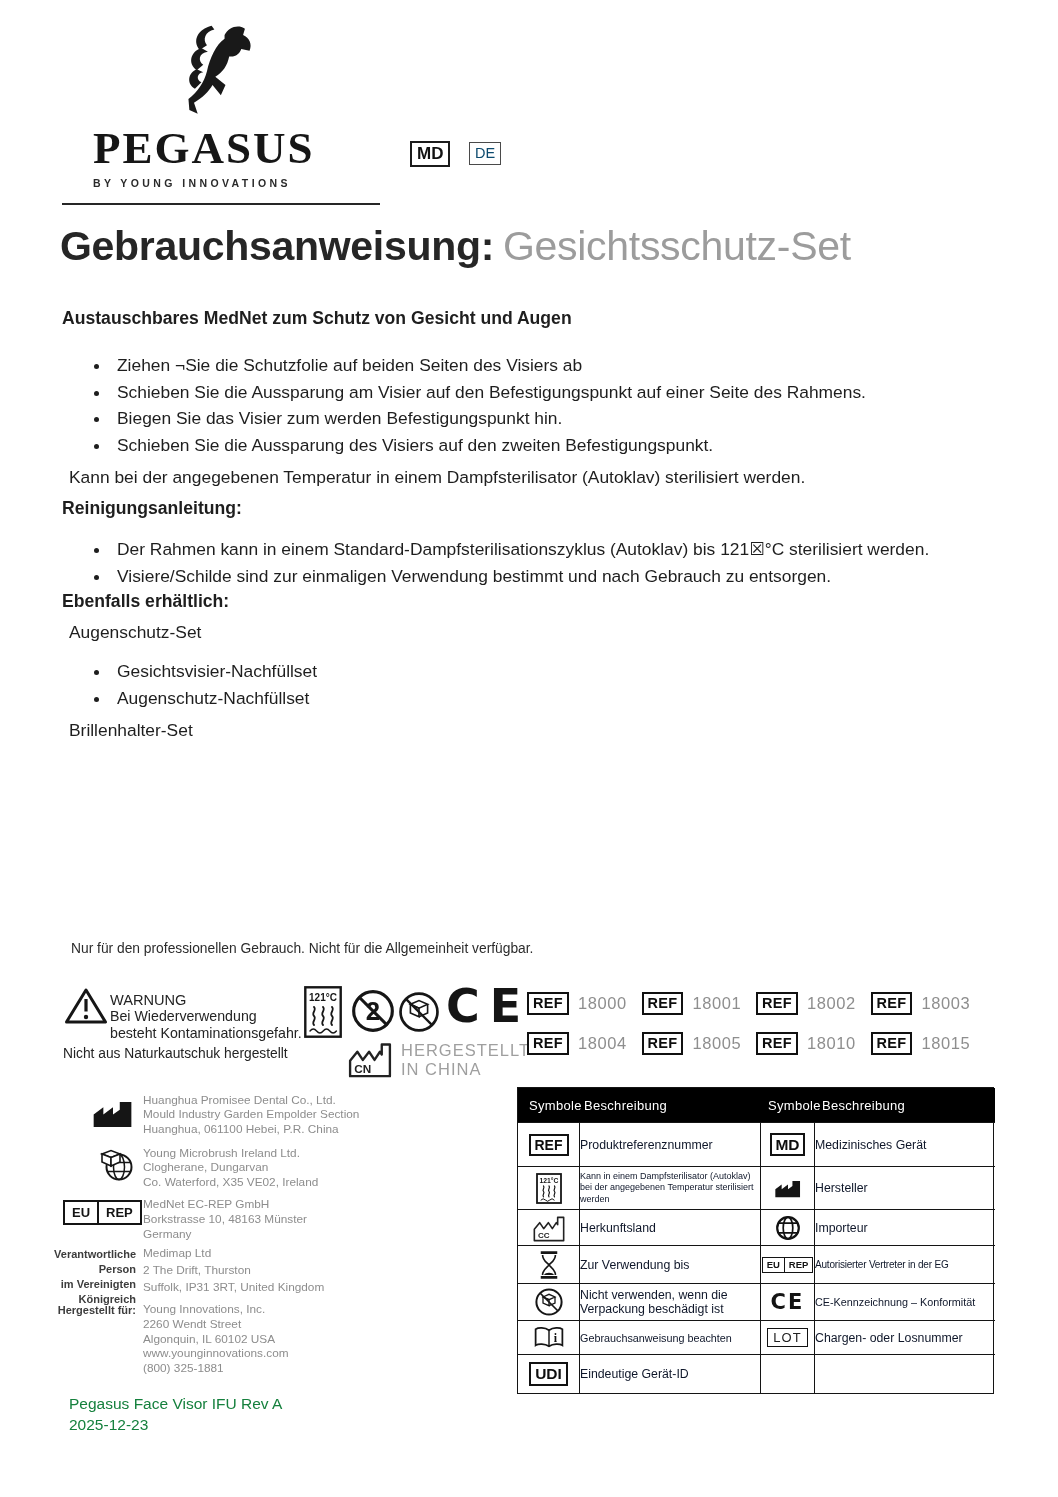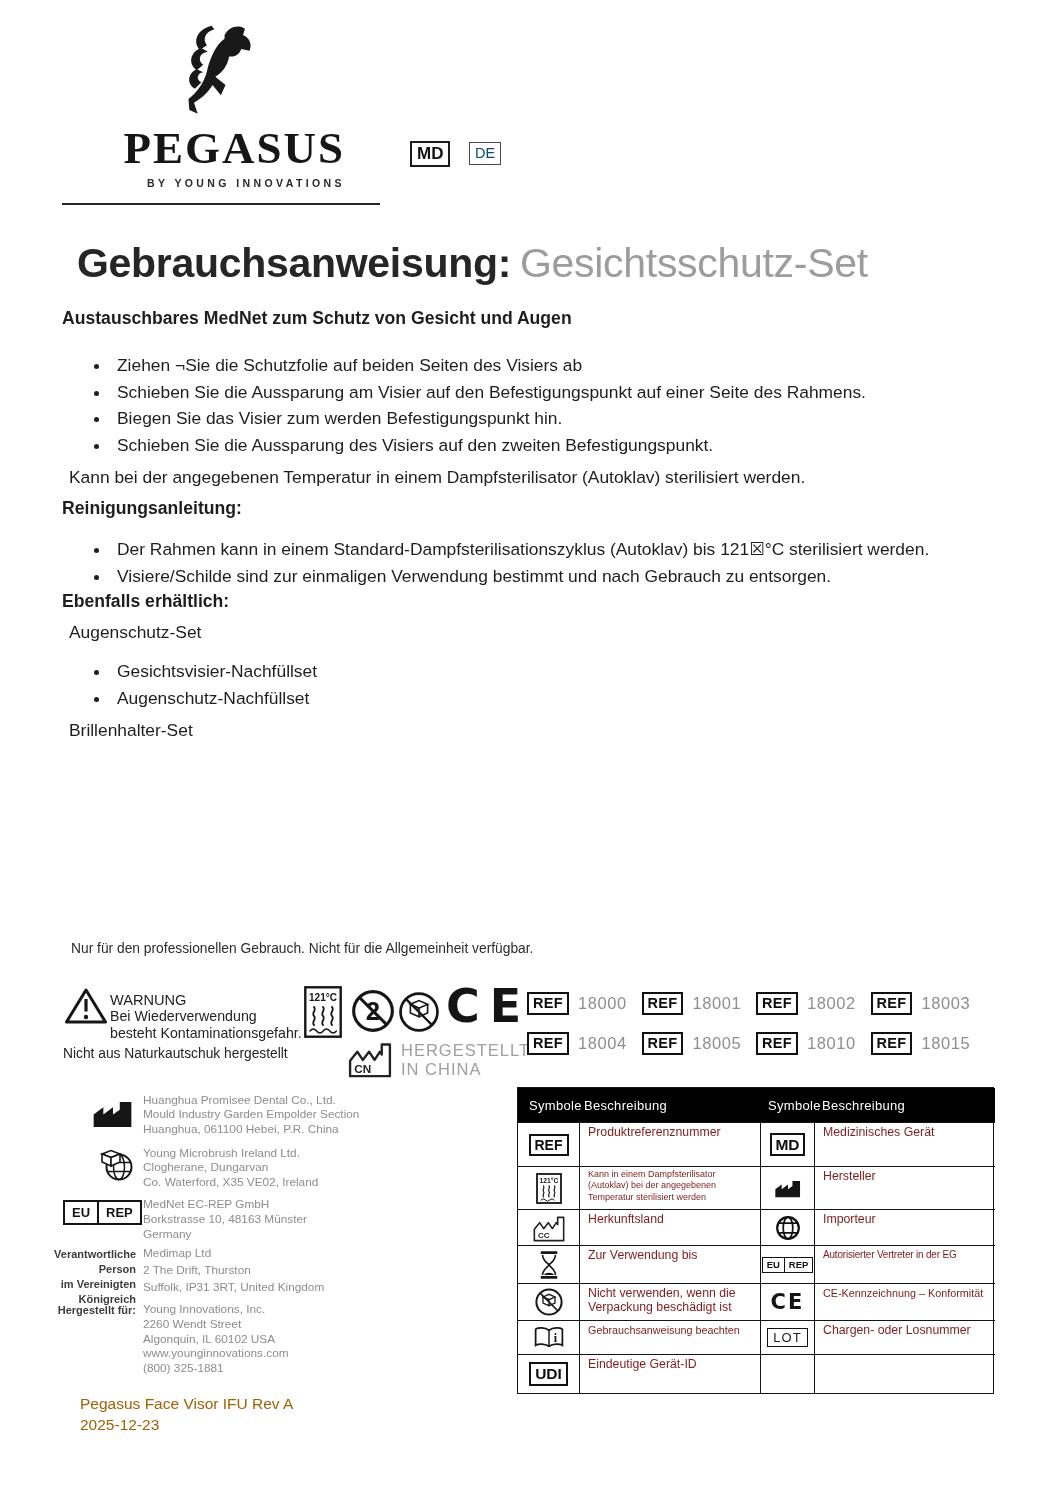--- a/index.html
+++ b/index.html
@@ -2,30 +2,30 @@
 <html><head>
 <meta charset="utf-8">
 <style>
   html,body{margin:0;padding:0;background:#e8e8e8}
   .page{position:relative;width:1058px;height:1497px;margin:0 auto;background:#ffffff;
         font-family:"Liberation Sans","DejaVu Sans",sans-serif;color:#1f1f1f;overflow:hidden}
   .abs{position:absolute}
   svg{display:block}
 
   
-  .logo-wrap{left:93px;top:24px;width:252px;text-align:right}
+  .logo-wrap{left:93px;top:24px;width:252px;text-align:left}
   .logo-wrap svg{margin:0 auto}
   .brand{font-family:"Liberation Serif","DejaVu Serif",serif;font-weight:700;font-size:45px;
          letter-spacing:2px;color:#161616;line-height:1;margin-top:2px}
   .tagline{margin-top:6px;font-size:10.5px;font-weight:700;letter-spacing:3.4px;color:#2a2a2a}
   .badge{border:2.2px solid #1b1b1b;font-weight:700;font-size:17px;padding:0 5px;color:#111;
          display:inline-block;line-height:22px}
   .badge-de{border-width:1.6px;font-weight:400;font-size:14.5px;color:#0c4a6e;border-color:#4a4a4a;line-height:21px}
   .logo-rule{left:62px;top:203px;width:318px;height:0;border-top:2.2px solid #262626}
-  .title{left:60px;top:223px;margin:17px;font-size:41px;font-weight:700;color:#262626;
+  .title{left:60px;top:223px;margin:0;font-size:41px;font-weight:700;color:#262626;
          letter-spacing:-0.3px;white-space:nowrap;line-height:1.15}
   .title .product{font-weight:400;color:#9c9c9c;margin-left:9px}
 
   
   .content{left:62px;top:306px;width:940px;font-size:17.4px;line-height:24px;color:#1e1e1e}
   .content h2{font-size:17.6px;font-weight:700;margin:0;line-height:24px}
   .content ul{margin:22px 0 0;padding-left:49px;list-style:disc}
   .content li{padding-left:6px;line-height:26.5px}
   .content p{margin:7px}
   .mt-note{margin-top:16px}
@@ -71,32 +71,32 @@
   .imp-addr{left:143px;top:1146px}
   .eurep{display:inline-flex;border:2.2px solid #141414;background:#fff}
   .eurep b{font-size:13px;padding:2px 7px;font-weight:700;color:#141414;line-height:17px}
   .eurep b + b{border-left:2.2px solid #141414}
   .eurep-icon{left:63px;top:1200px}
   .eurep-addr{left:143px;top:1197px}
   .uk-label{left:29px;top:1247px}
   .uk-addr{left:143px;top:1245px}
   .mf-label{left:29px;top:1303px}
   .mf-addr{left:143px;top:1302px}
-  .footer{left:80px;top:1393px;font-size:15.5px;line-height:21px;color:#a16207}
+  .footer{left:69px;top:1393px;font-size:15.5px;line-height:21px;color:#15803d}
 
   
   .symtable{left:517px;top:1087px;width:477px;display:grid;
             grid-template-columns:61px 181px 54px 181px;
             grid-template-rows:34px 44px 43px 36px 38px 37px 34px 39px;
             border:1.6px solid #141414;box-sizing:border-box;background:#fff}
   .st-header{grid-column:1/-1;background:#000;position:relative;color:#fff}
   .st-header span{position:absolute;top:50%;transform:translateY(-50%);font-size:13px;letter-spacing:.3px}
   .sh0{left:11px}.sh1{left:66px}.sh2{left:250px}.sh3{left:304px}
   .st-sym{display:flex;align-items:center;justify-content:center;border-top:1.5px solid #141414}
-  .st-desc{display:flex;padding:2px 6px 2px 8px;font-size:12.3px;color:#7f1d1d;
+  .st-desc{display:flex;align-items:center;padding:2px 6px 2px 0;font-size:12.3px;color:#0f172a;
            border-top:1.5px solid #141414;border-left:1.5px solid #141414;line-height:14px;overflow:hidden}
   .st-desc span{white-space:nowrap}
   .st-desc span.wrap{white-space:normal}
   .bl{border-left:1.5px solid #141414}
   .small span{font-size:9px;line-height:11.3px}
   .fs10 span{font-size:10px;letter-spacing:-0.2px}
   .fs11 span{font-size:10.8px}
   .box{border:2px solid #111;font-weight:700;color:#0e0e0e;display:inline-block;background:#fff}
   .ref-sm{font-size:14px;padding:0 4px;line-height:18px;border-width:2.4px}
   .md-sm{font-size:15.5px;padding:0 3px;line-height:19px}

